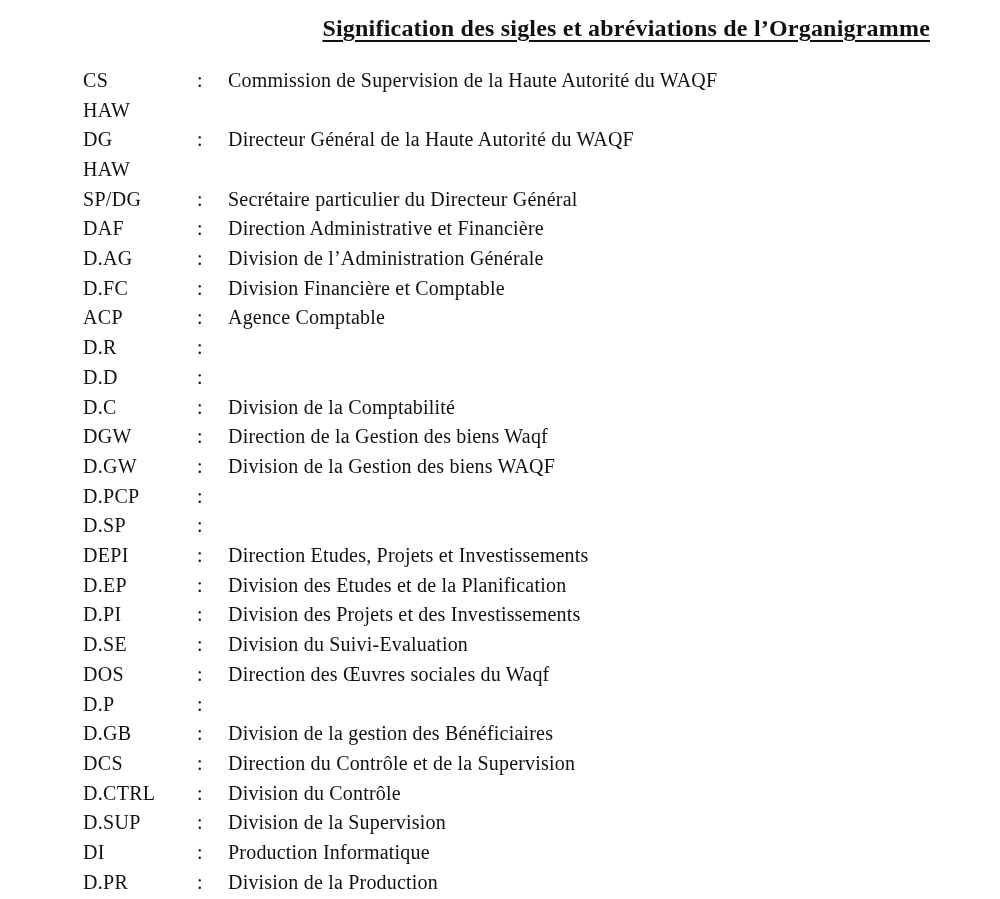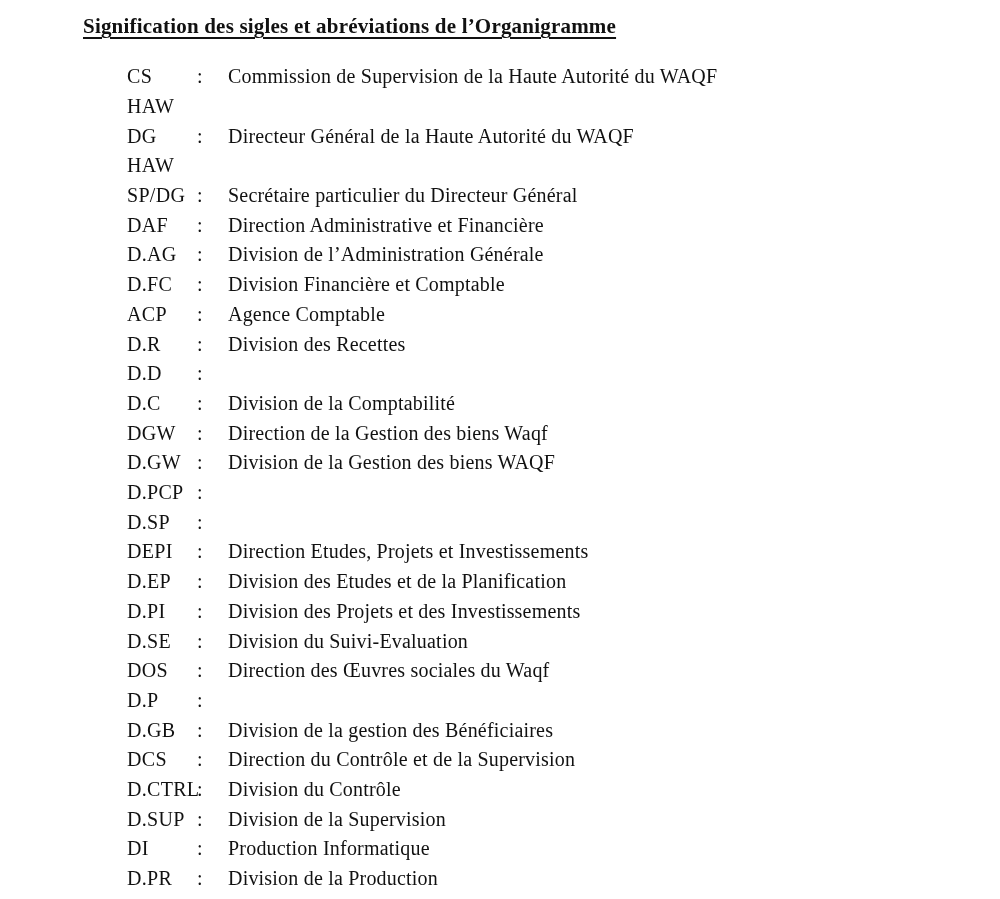--- a/index.html
+++ b/index.html
@@ -12,43 +12,42 @@
     width: 1000px;
     height: 899px;
     box-sizing: border-box;
     background: #ffffff;
     color: #111111;
     font-family: "Liberation Serif", "DejaVu Serif", serif;
     padding: 14px 70px 0 83px;
     overflow: hidden;
   }
   .title {
-    font-size: 21px;
+    font-size: 24px;
     font-weight: bold;
-    text-align: left;
+    text-align: right;
     margin: 0 0 23px 0;
     line-height: 1.2;
     text-decoration: underline;
     text-decoration-thickness: 2px;
     text-underline-offset: 4px;
     letter-spacing: 0.2px;
   }
   .entries {
     font-size: 20px;
     line-height: 29.7px;
   }
   .row {
     display: grid;
     grid-template-columns: 114px 31px 1fr;
     align-items: start;
   }
   .sigle {
     white-space: pre-line;
     letter-spacing: 0.3px;
-    margin-left: 44px;
   }
   .colon {
     text-align: left;
   }
   .definition {
     letter-spacing: 0.2px;
   }
 </style>
 </head>
 <body>
@@ -96,21 +95,20 @@
 
   <div class="row">
     <span class="sigle">ACP</span>
     <span class="colon">:</span>
     <span class="definition">Agence Comptable</span>
   </div>
 
   <div class="row">
     <span class="sigle">D.R</span>
     <span class="colon">:</span>
-    <span class="definition">Division des Recettes</span>
   </div>
 
   <div class="row">
     <span class="sigle">D.D</span>
     <span class="colon">:</span>
   </div>
 
   <div class="row">
     <span class="sigle">D.C</span>
     <span class="colon">:</span>

